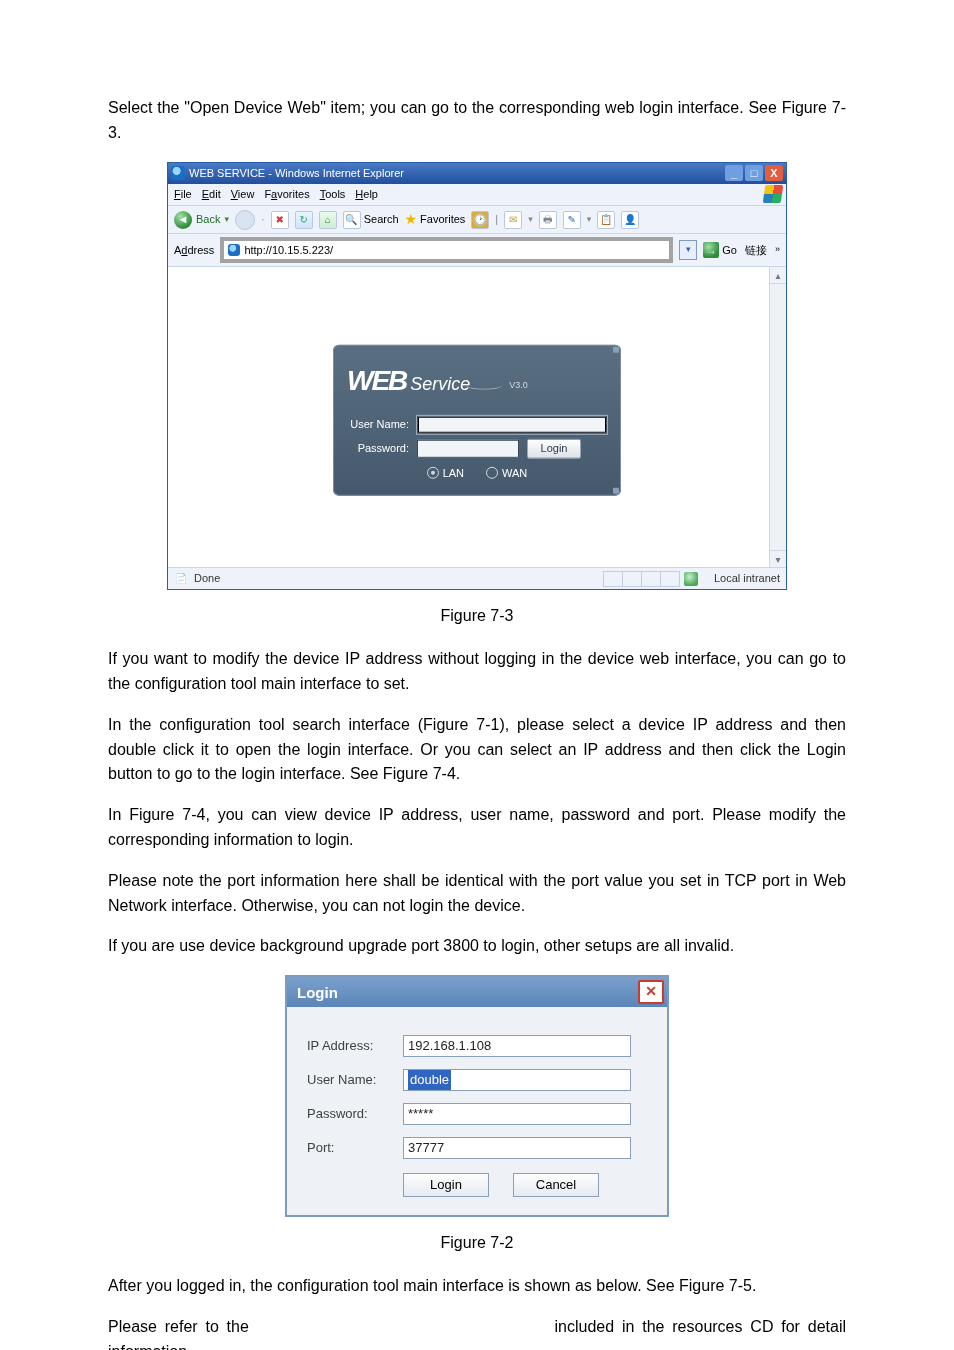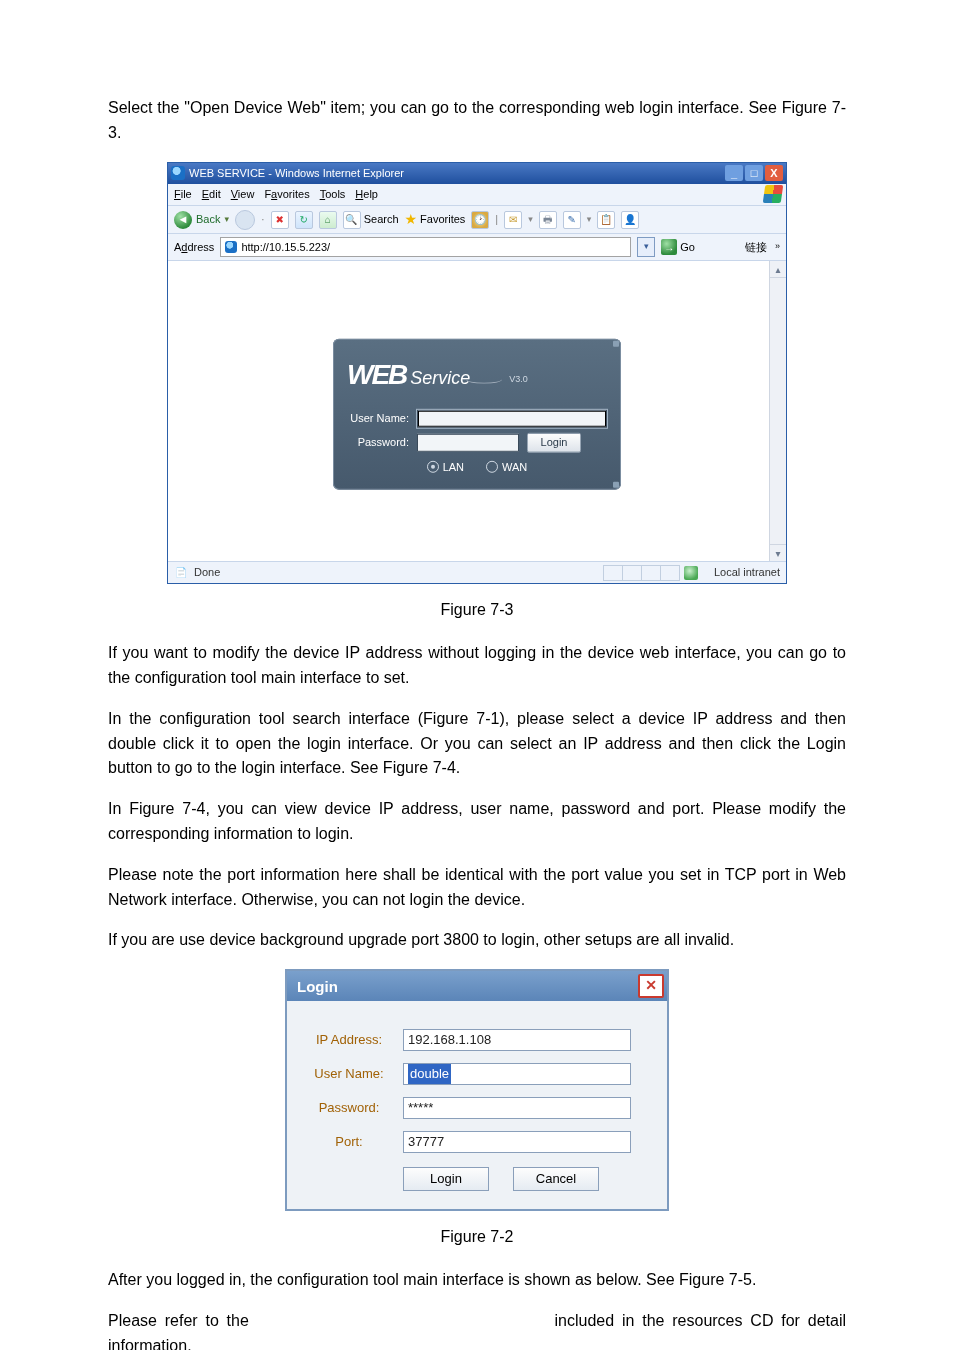--- a/index.html
+++ b/index.html
@@ -99,21 +99,21 @@
     background:#eef3fb;
     border-bottom:1px solid #c8d6ea;
     display:flex; align-items:center;
     padding: 3px 6px;
     gap: 6px;
   }
   .ie-addr-input {
     flex:1;
     height:18px;
     background:#fff;
-    border:1px solid #a3a3a3;
+    border:4px solid #a3a3a3;
     padding: 0 4px;
     display:flex; align-items:center; gap:4px;
     font-size:11px;
   }
   .ie-addr-drop { width:16px;height:18px;border:1px solid #7e9bc2;background:#e6eefb;display:flex;align-items:center;justify-content:center;font-size:9px;color:#3a5f9a;}
   .ie-go { display:flex;align-items:center;gap:3px;background:#eef3fb;}
   .ie-go .g { width:16px;height:16px;border-radius:2px;background:radial-gradient(circle at 35% 30%, #9fe0a5, #2e8b3c 70%);display:flex;align-items:center;justify-content:center;color:#fff;font-size:10px;}
   .ie-content {
     background:#ffffff;
     height:300px;
@@ -187,21 +187,21 @@
     padding:3px 3px 3px 10px;
     font-weight:bold;
     font-size:15px;
   }
   .dlg-close {
     width:22px;height:20px;background:#fff;border:2px solid #c93a2f;color:#c93a2f;
     display:flex;align-items:center;justify-content:center;font-weight:bold;font-size:14px;border-radius:2px;
   }
   .dlg-body { padding: 16px 20px 18px 20px;}
   .dlg-row { display:flex; align-items:center; margin:12px 0;}
-  .dlg-row > label { width:84px; text-align:center; padding-right:12px; color:#a16207;}
+  .dlg-row > label { width:84px; text-align:left; padding-right:12px; color:#404040;}
   .dlg-inp {
     width:218px;height:20px;border:1px solid #8a9fba;background:#fff;padding:0 4px;
     display:flex;align-items:center;font-size:13px;color:#222;
   }
   .dlg-inp .sel { background:#2f66c4;color:#fff;padding:0 2px;}
   .dlg-btns {display:flex;gap:24px;padding-left:96px;margin-top:14px;}
   .dlg-btn {width:84px;height:22px;border:1px solid #8a9fba;background:linear-gradient(#fdfdfd,#e5ebf2);display:flex;align-items:center;justify-content:center;font-size:13px;}
 </style>
 </head>
 <body>
@@ -264,21 +264,21 @@
       <span>A<span style="text-decoration:underline;">d</span>dress</span>
       <span class="ie-addr-input">
         <span class="ie-e" style="width:12px;height:12px;"></span>
         <span>http://10.15.5.223/</span>
       </span>
       <span class="ie-addr-drop">▾</span>
       <span class="ie-go">
           <span class="g">→</span>
           <span>Go</span>
         </span>
-      <span style="padding:0 2px;margin-left:42px;">链接</span>
+      <span style="padding:0 2px;">链接</span>
       <span style="font-size:9px;">»</span>
     </div>
     <div class="ie-content">
       <div class="ie-scroll">
         <div class="arrow">▴</div>
         <div class="arrow bot">▾</div>
       </div>
       <div class="web-panel">
         <span class="web-corner tr"></span>
         <span class="web-corner br"></span>

